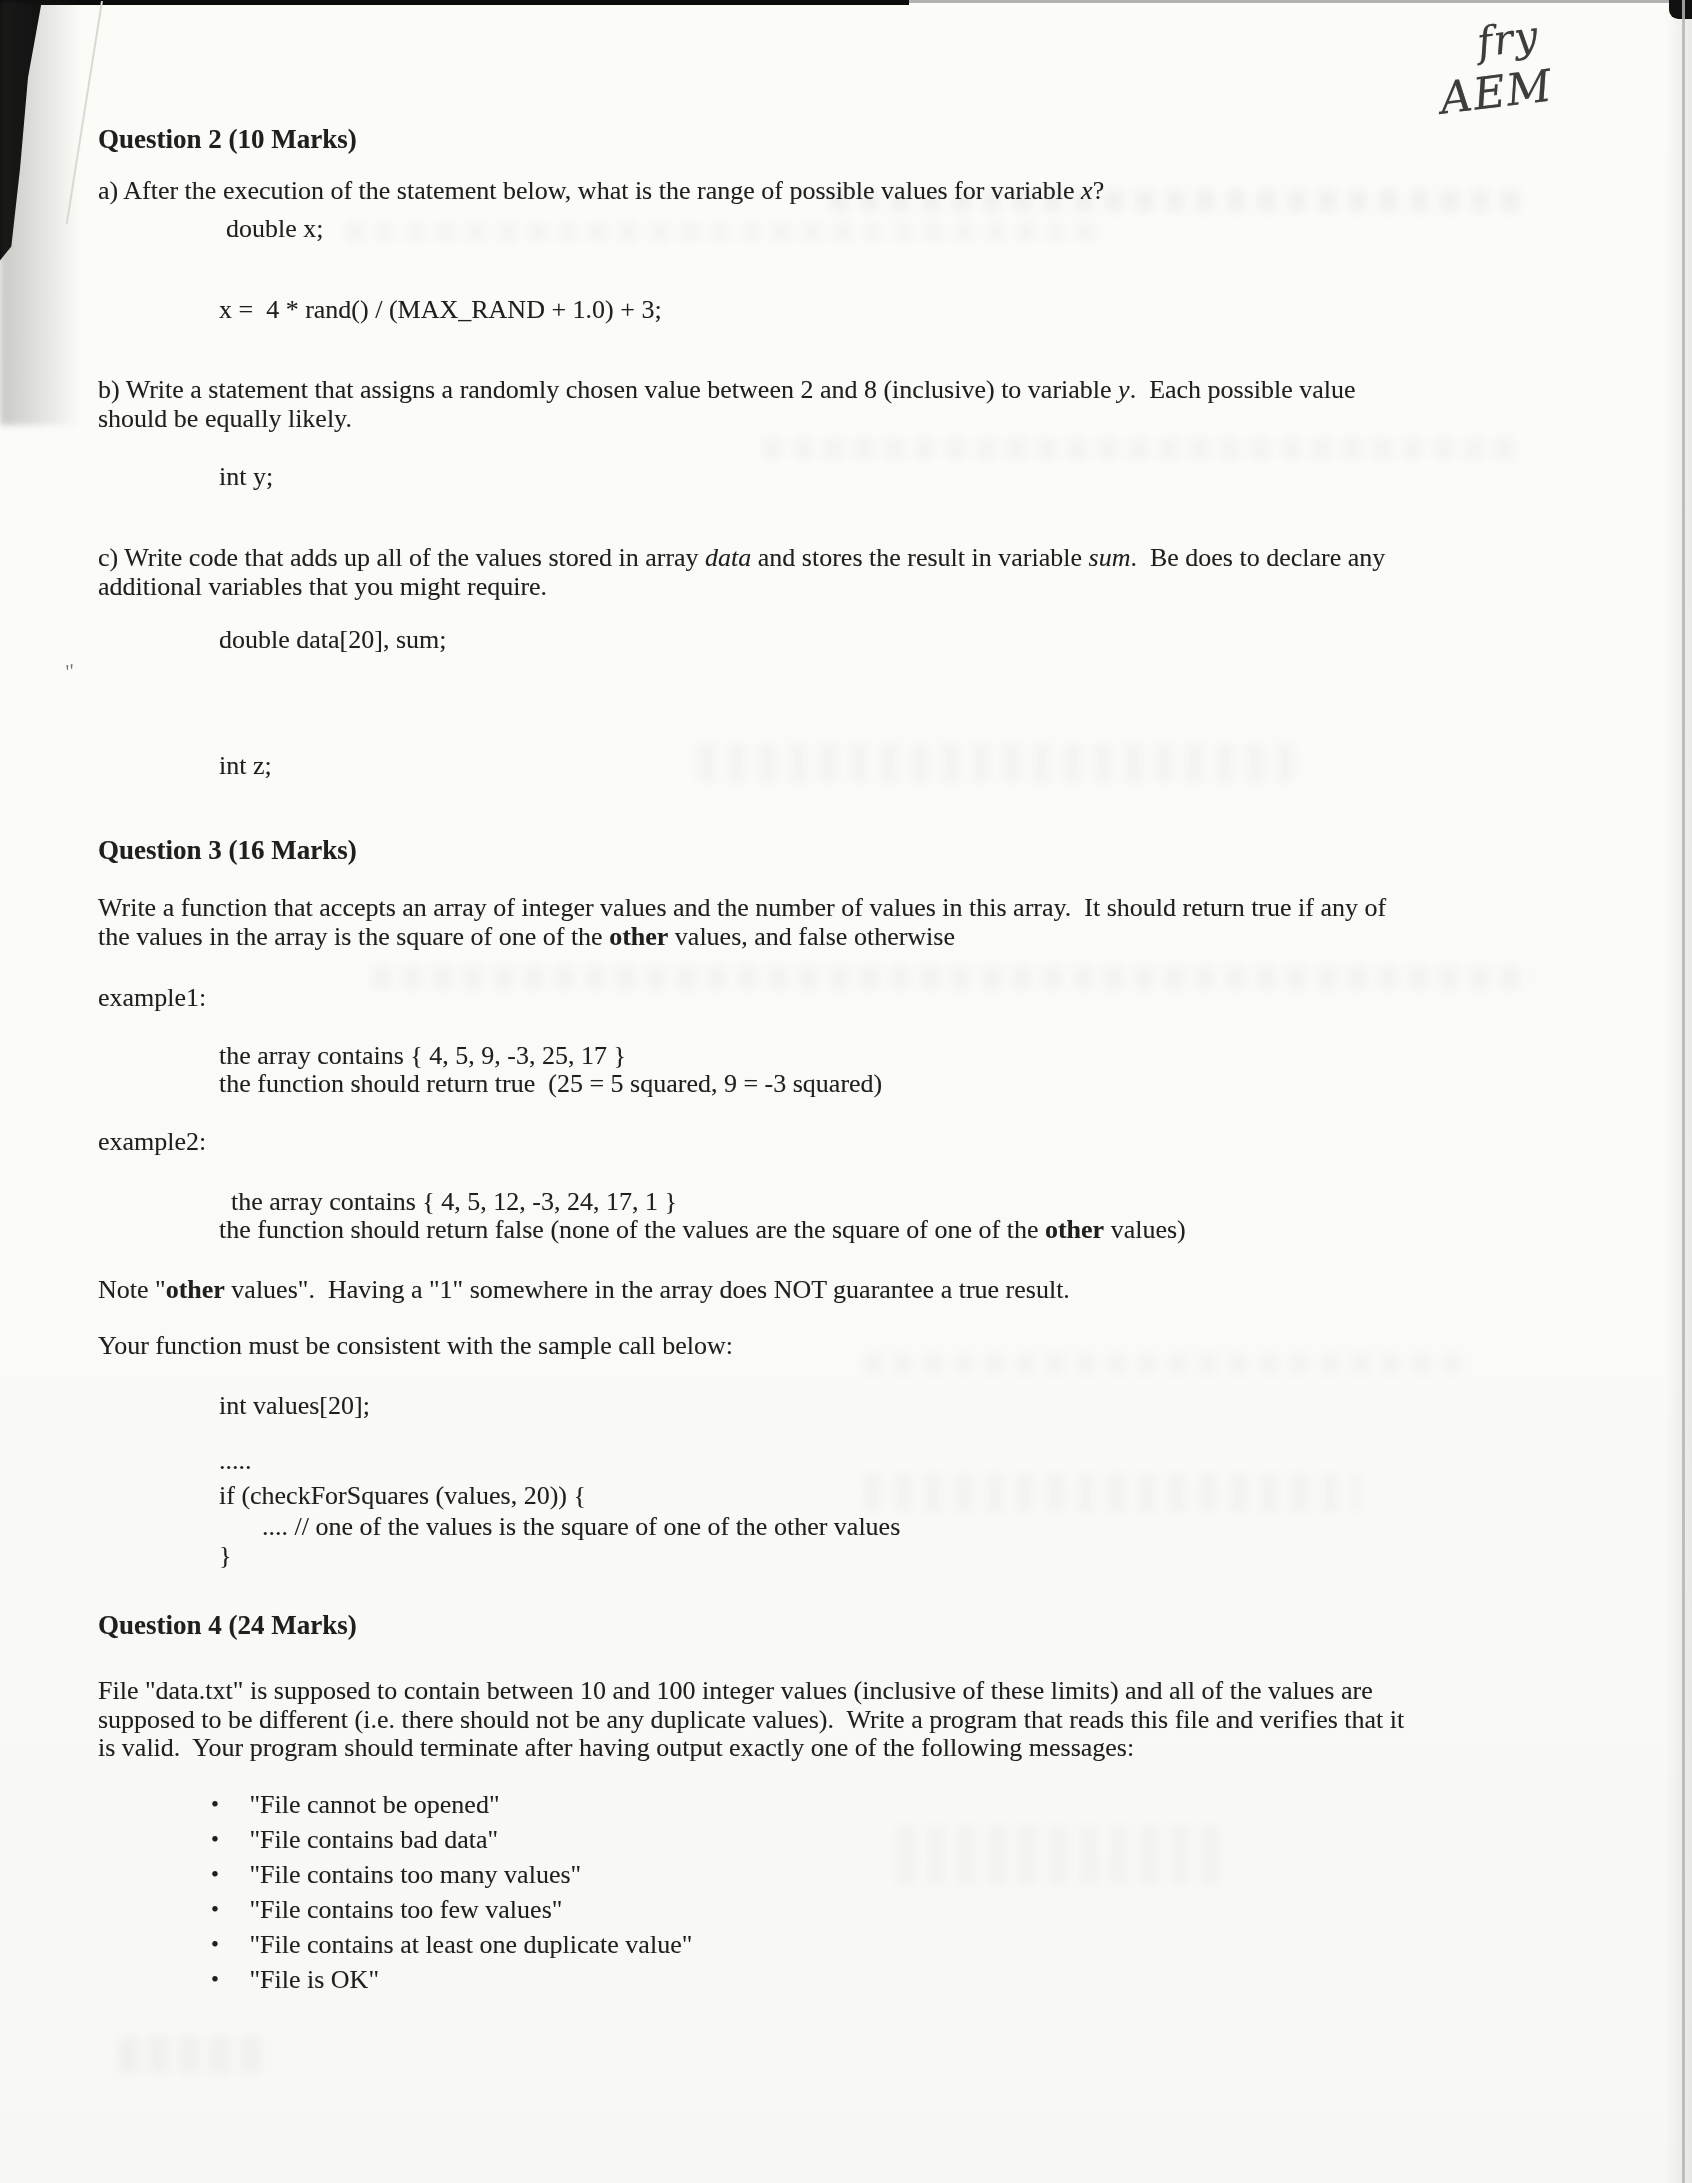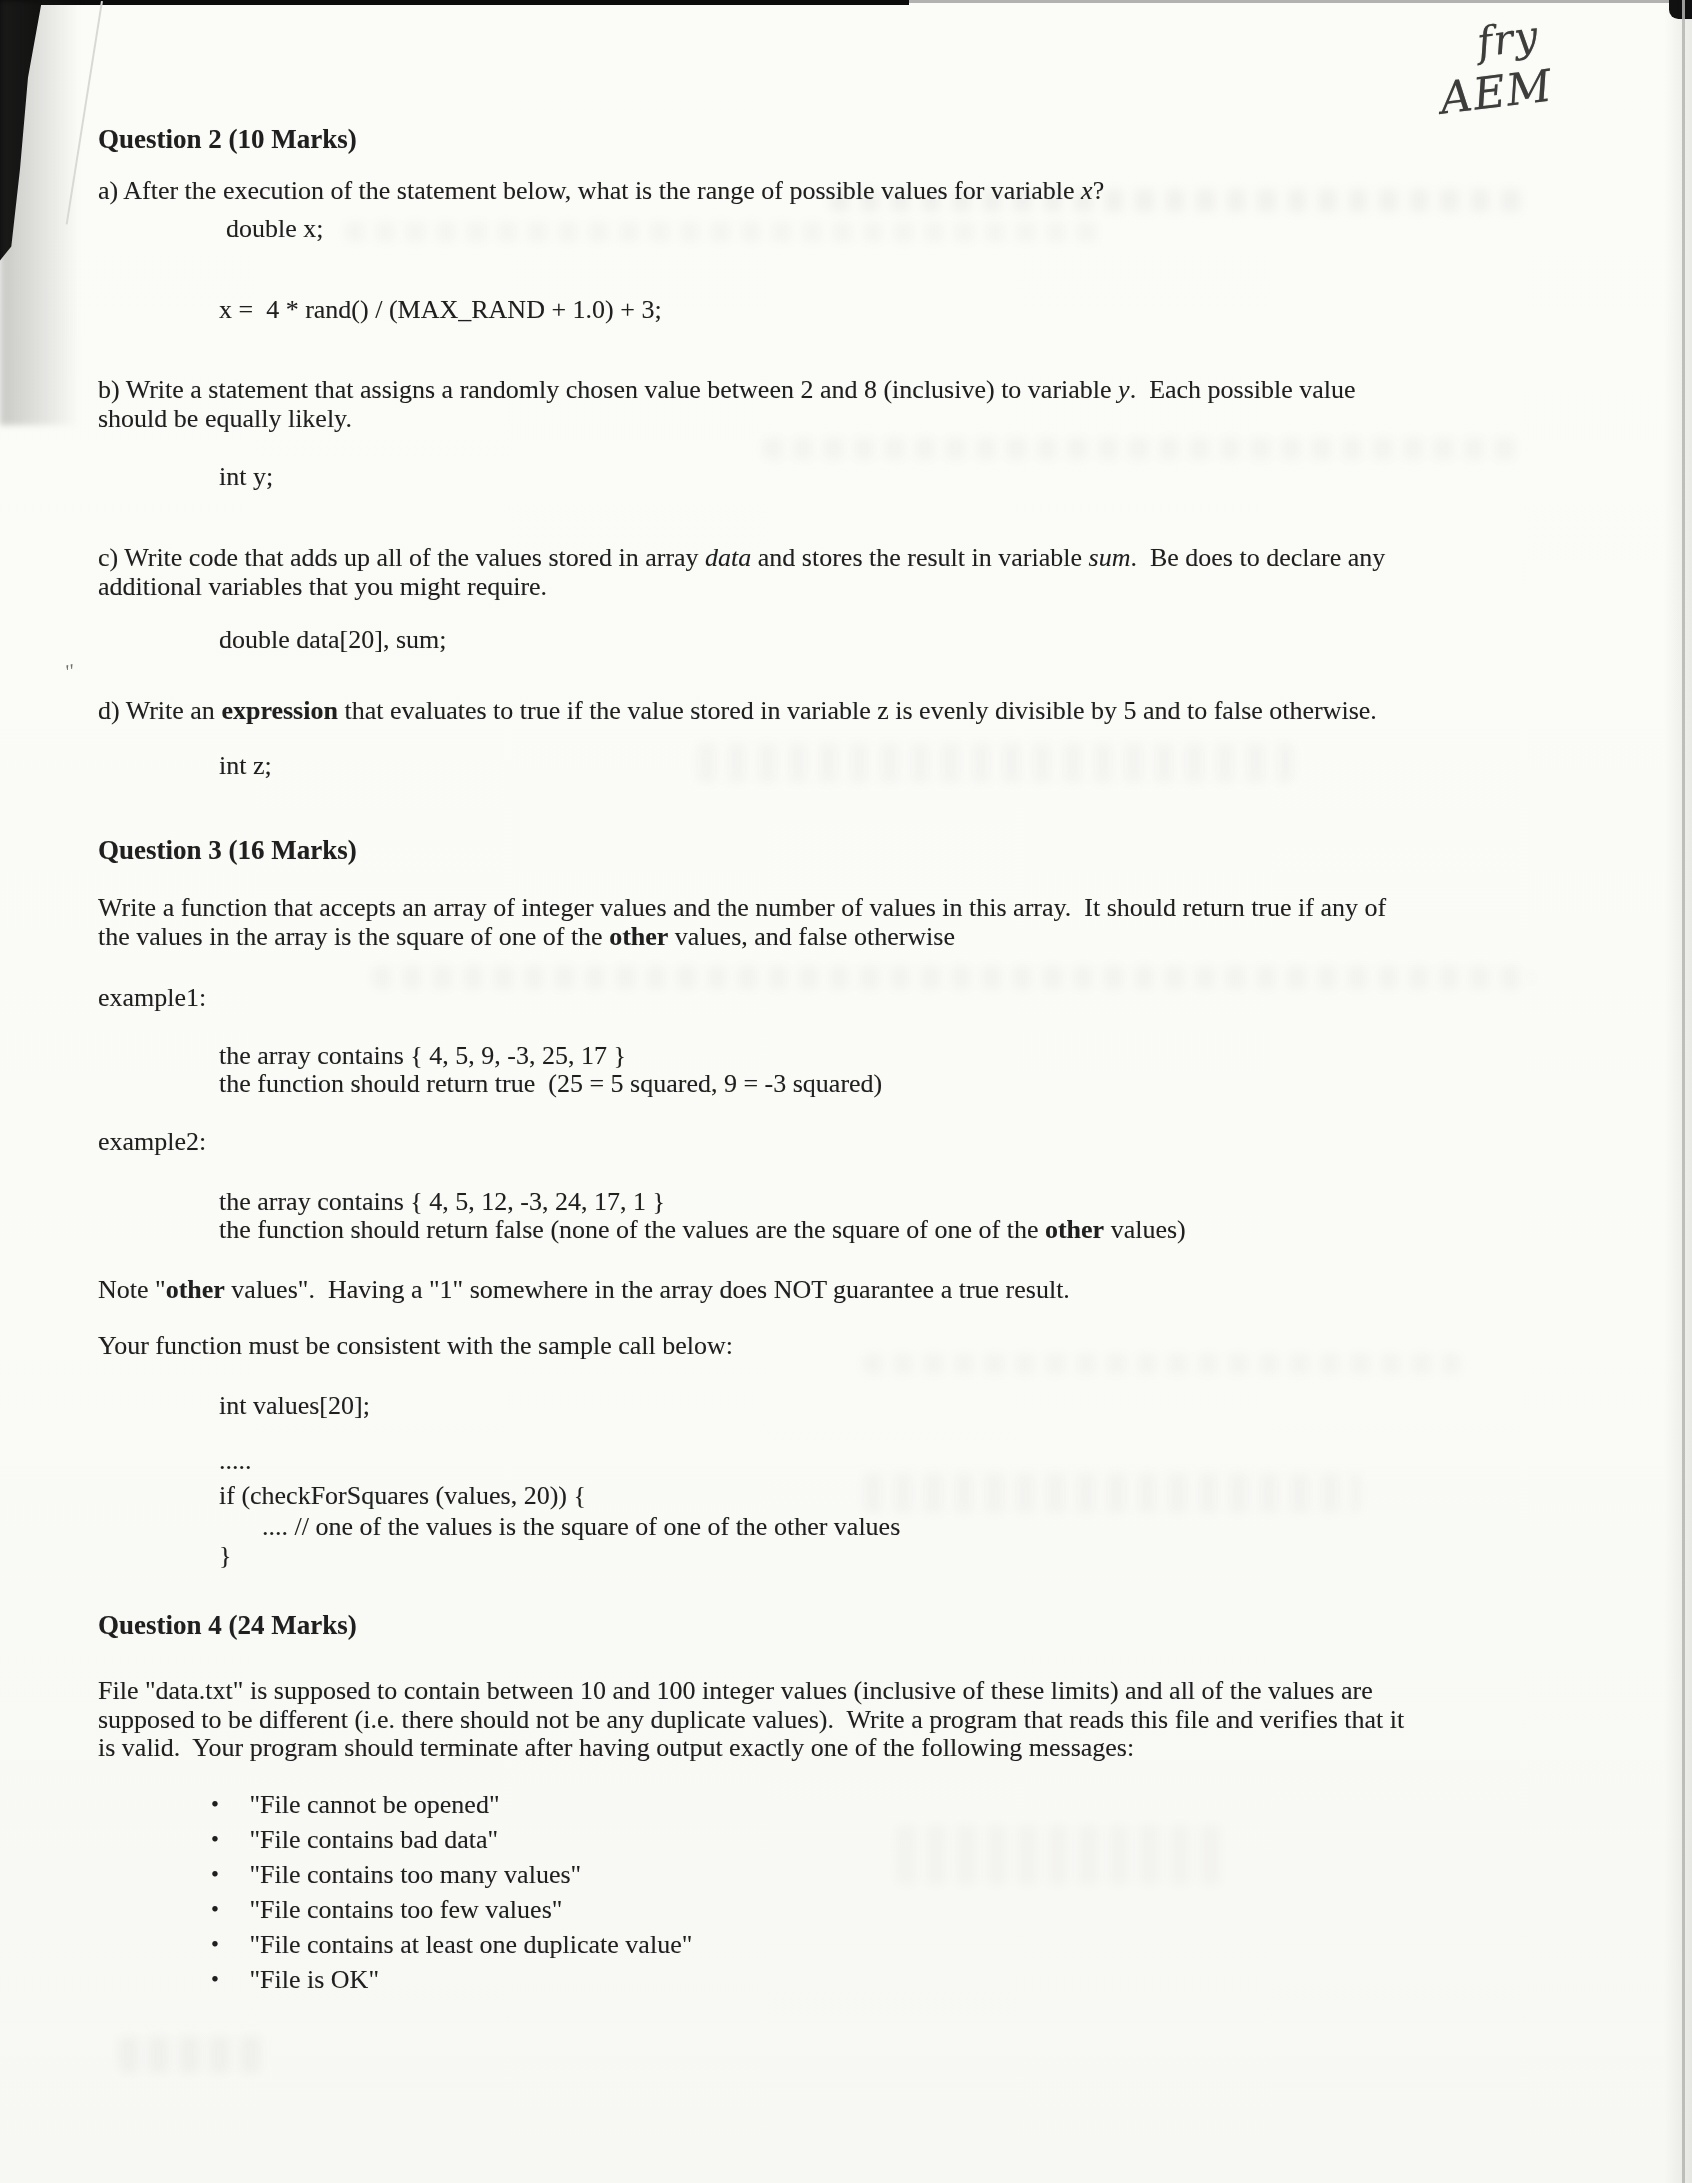--- a/index.html
+++ b/index.html
@@ -80,34 +80,33 @@
   <div class="blk code" style="top:296px;">x =  4 * rand() / (MAX_RAND + 1.0) + 3;</div>
 
   <div class="blk" style="left:98px;top:376px;"><span>b) Write a statement that assigns a randomly chosen value between 2 and 8 (inclusive) to variable </span><span class="it">y</span><span>.  Each possible value</span><br><span>should be equally likely.</span></div>
 
   <div class="blk code" style="top:463px;">int y;</div>
 
   <div class="blk" style="left:98px;top:544px;"><span>c) Write code that adds up all of the values stored in array </span><span class="it">data</span><span> and stores the result in variable </span><span class="it">sum</span><span>.  Be does to declare any</span><br><span>additional variables that you might require.</span></div>
 
   <div class="blk code" style="top:626px;">double data[20], sum;</div>
 
-  <div class="blk" style="left:98px;top:697px;"><span>d) Write an </span><span class="b">expression</span><span> that evaluates to true if the value stored in variable z is evenly divisible by 5 and to false otherwise.</span></div>
 
   <div class="blk code" style="top:752px;">int z;</div>
 
   <div class="blk heading" style="left:98px;top:836px;">Question 3 (16 Marks)</div>
 
   <div class="blk" style="left:98px;top:894px;"><span>Write a function that accepts an array of integer values and the number of values in this array.  It should return true if any of</span><br><span>the values in the array is the square of one of the </span><span class="b">other</span><span> values, and false otherwise</span></div>
 
   <div class="blk" style="left:98px;top:984px;text-align:right;">example1:</div>
   <div class="blk code" style="top:1042px;">the array contains { 4, 5, 9, -3, 25, 17 }</div>
   <div class="blk code" style="top:1070px;">the function should return true  (25 = 5 squared, 9 = -3 squared)</div>
 
   <div class="blk" style="left:98px;top:1128px;">example2:</div>
-  <div class="blk code" style="top:1188px;">the array contains { 4, 5, 12, -3, 24, 17, 1 }</div>
+  <div class="blk code" style="top:1188px;margin-left:12px;">the array contains { 4, 5, 12, -3, 24, 17, 1 }</div>
   <div class="blk code" style="top:1216px;"><span>the function should return false (none of the values are the square of one of the </span><span class="b">other</span><span> values)</span></div>
 
   <div class="blk" style="left:98px;top:1276px;"><span>Note "</span><span class="b">other</span><span> values".  Having a "1" somewhere in the array does NOT guarantee a true result.</span></div>
 
   <div class="blk" style="left:98px;top:1332px;">Your function must be consistent with the sample call below:</div>
 
   <div class="blk code" style="top:1392px;">int values[20];</div>
   <div class="blk code" style="top:1447px;">.....</div>
   <div class="blk code" style="top:1482px;">if (checkForSquares (values, 20)) {</div>
   <div class="blk" style="left:262px;top:1513px;">.... // one of the values is the square of one of the other values</div>

